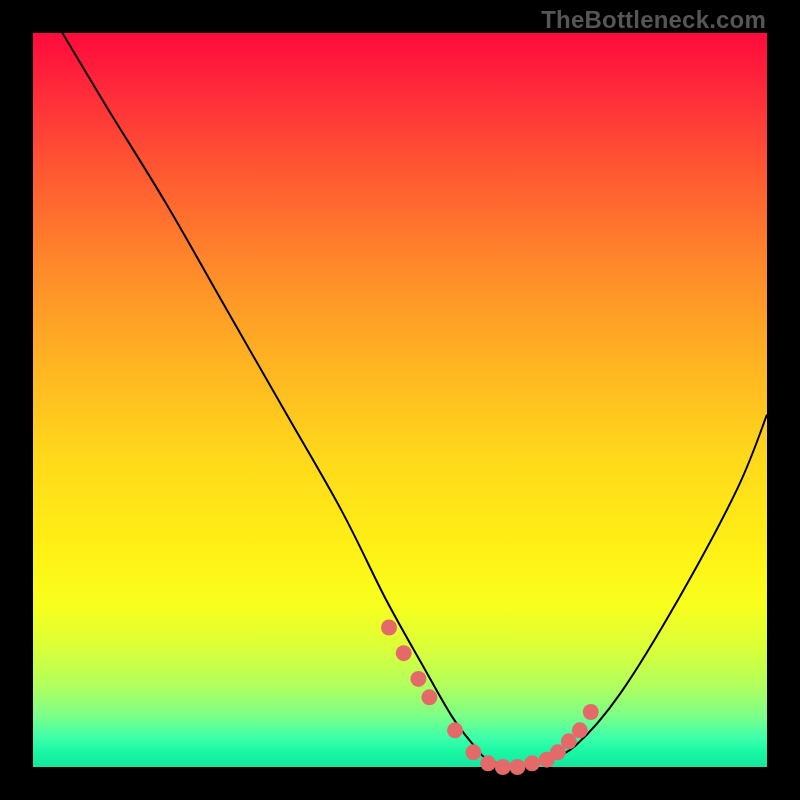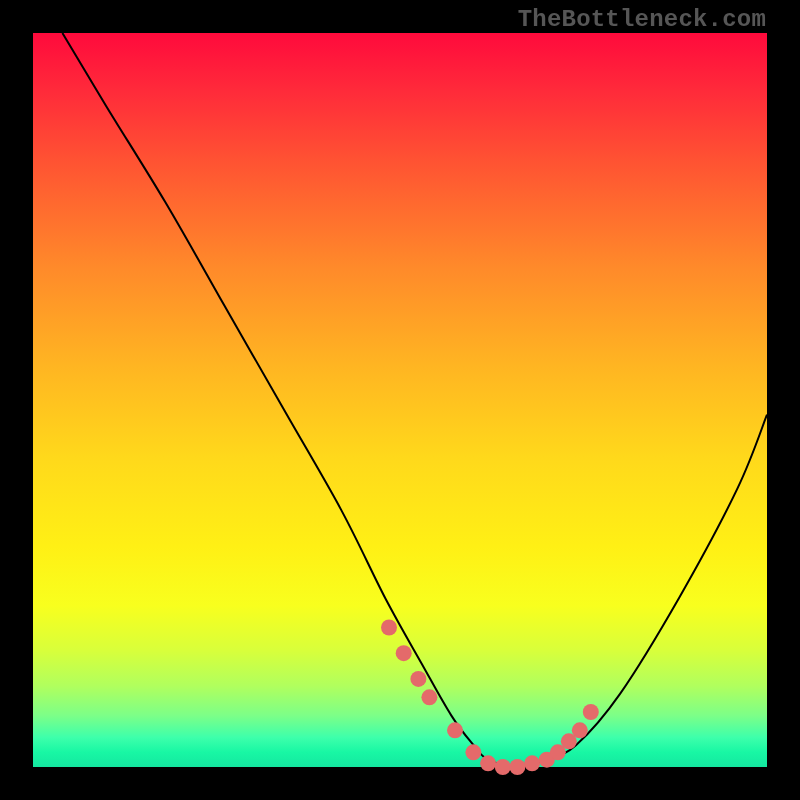--- a/index.html
+++ b/index.html
@@ -29,21 +29,21 @@
       #b0ff5e 89%,
       #7cff88 93%,
       #3dffab 96%,
       #18f7a4 98%,
       #14e7a0 100%);
   }
   .watermark {
     position: absolute;
     top: 6px;
     right: 34px;
-    font-family: Liberation Mono, monospace;
+    font-family: Liberation Sans, sans-serif;
     font-size: 24px;
     font-weight: 600;
     color: #565656;
     letter-spacing: 0.2px;
   }
   svg.curve {
     position: absolute;
     left: 0;
     top: 0;
     width: 734px;

